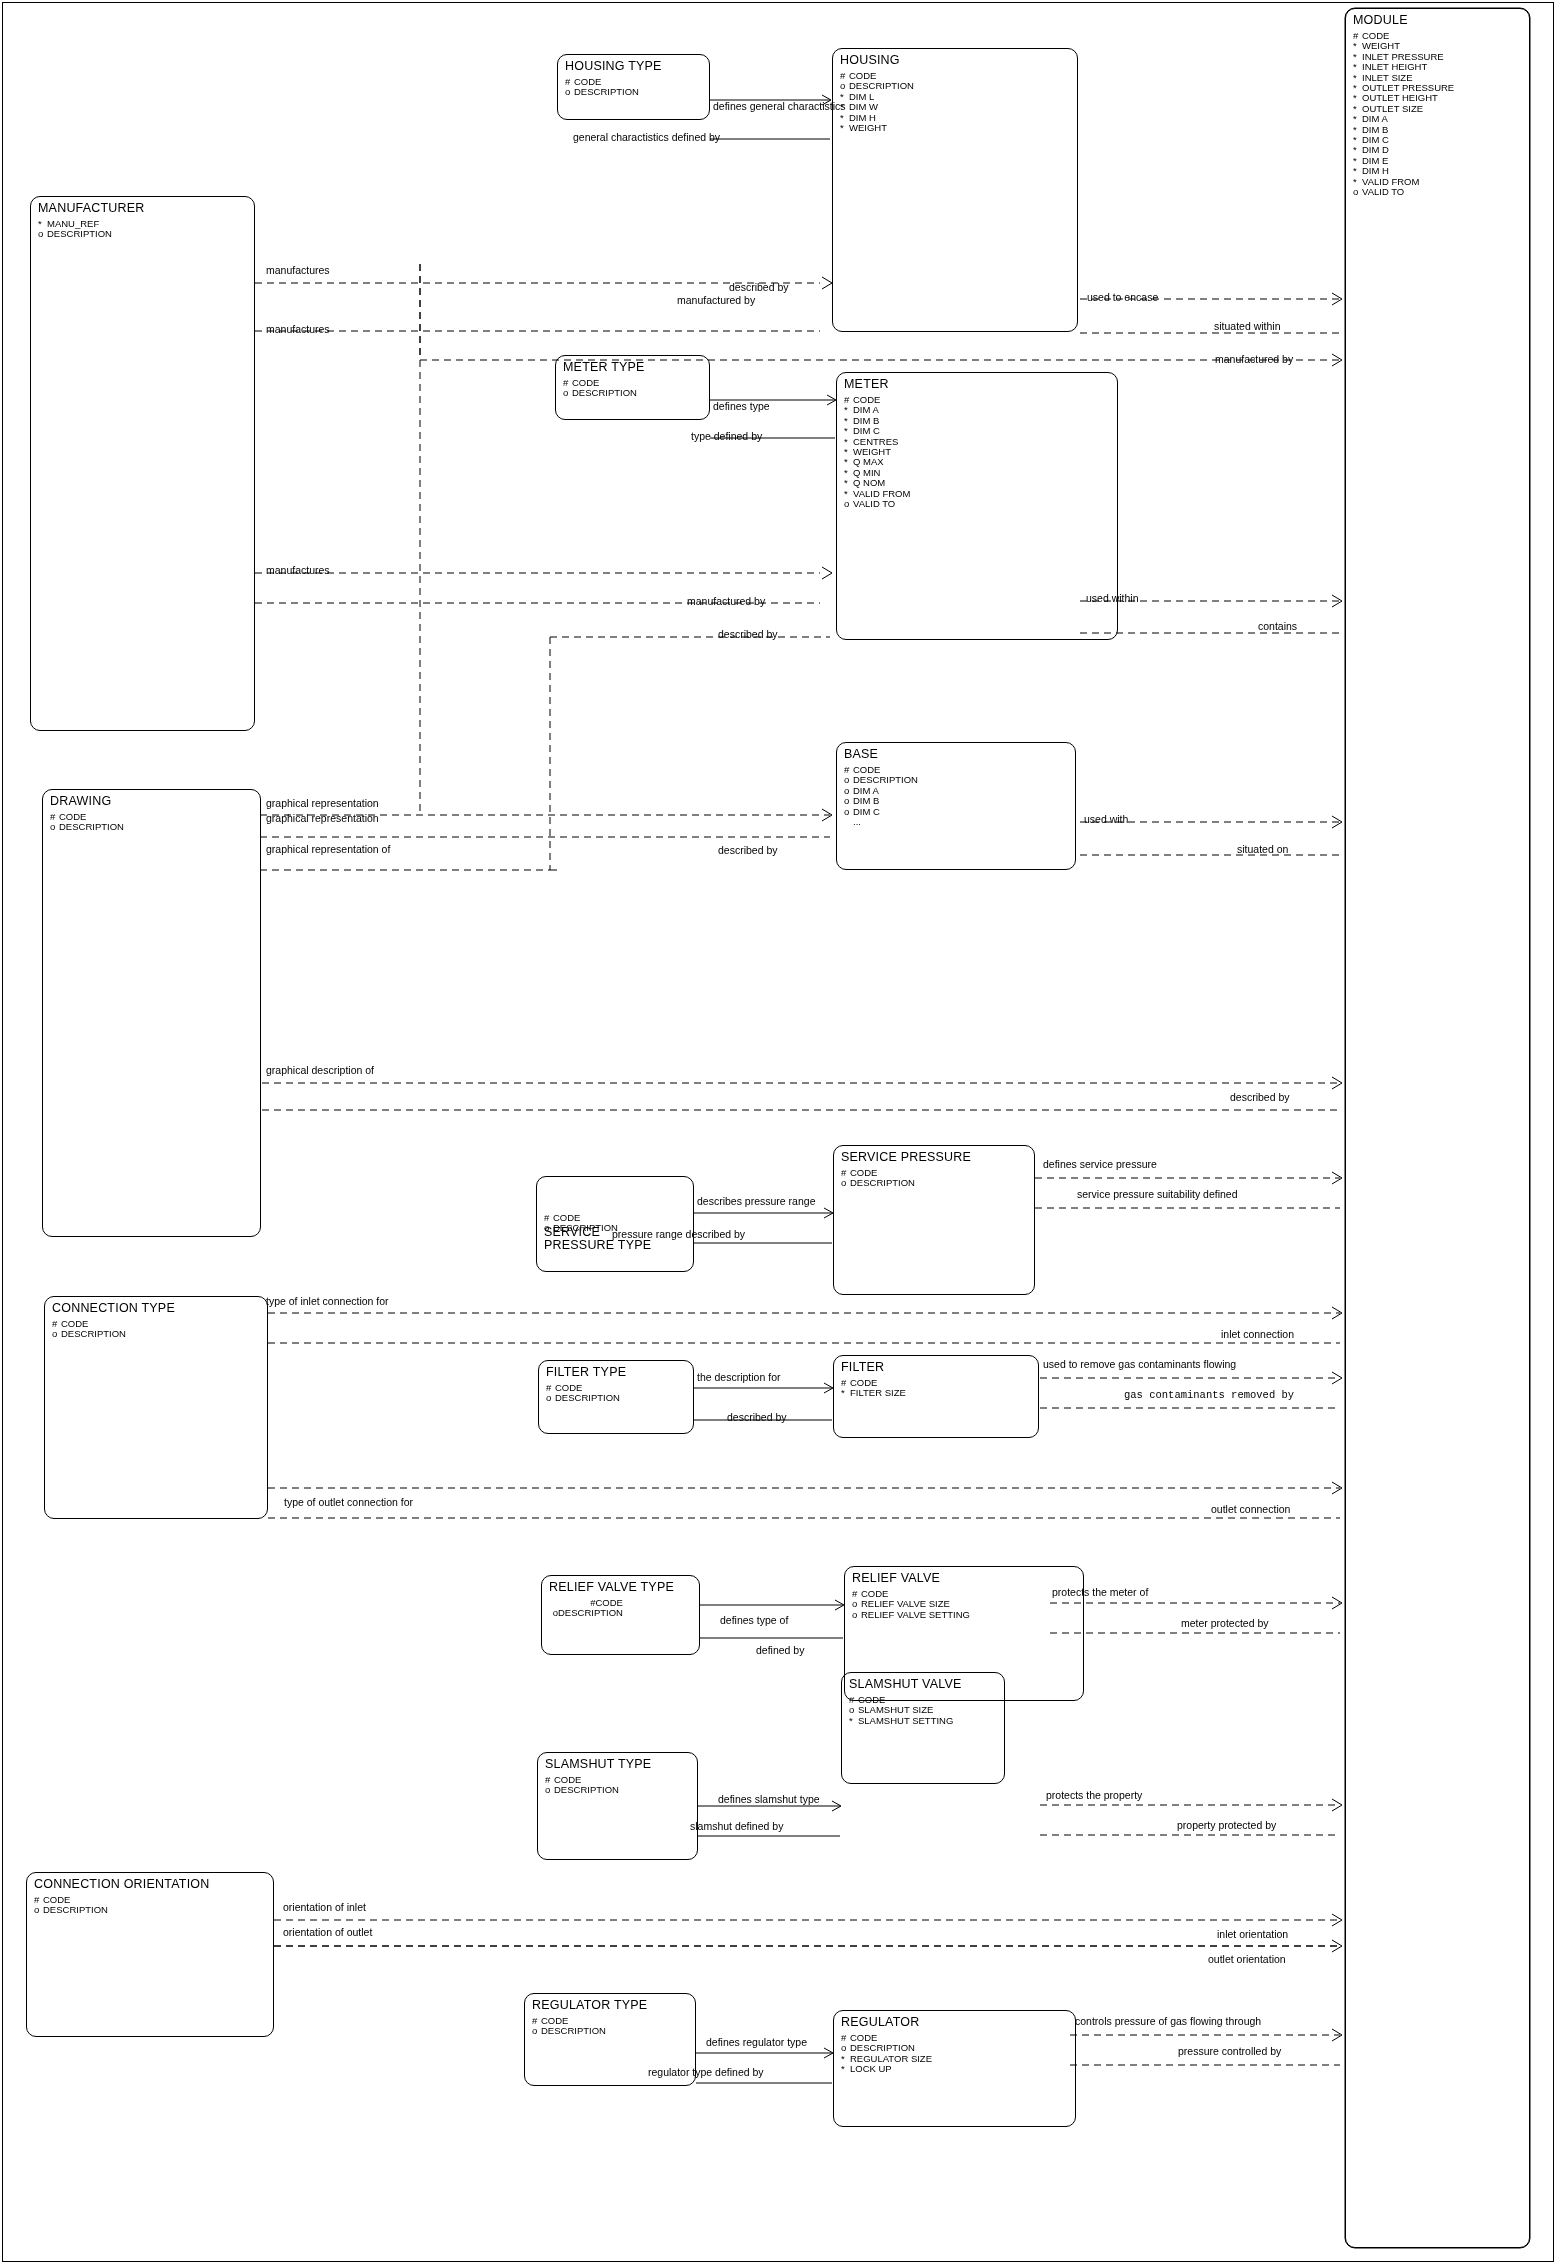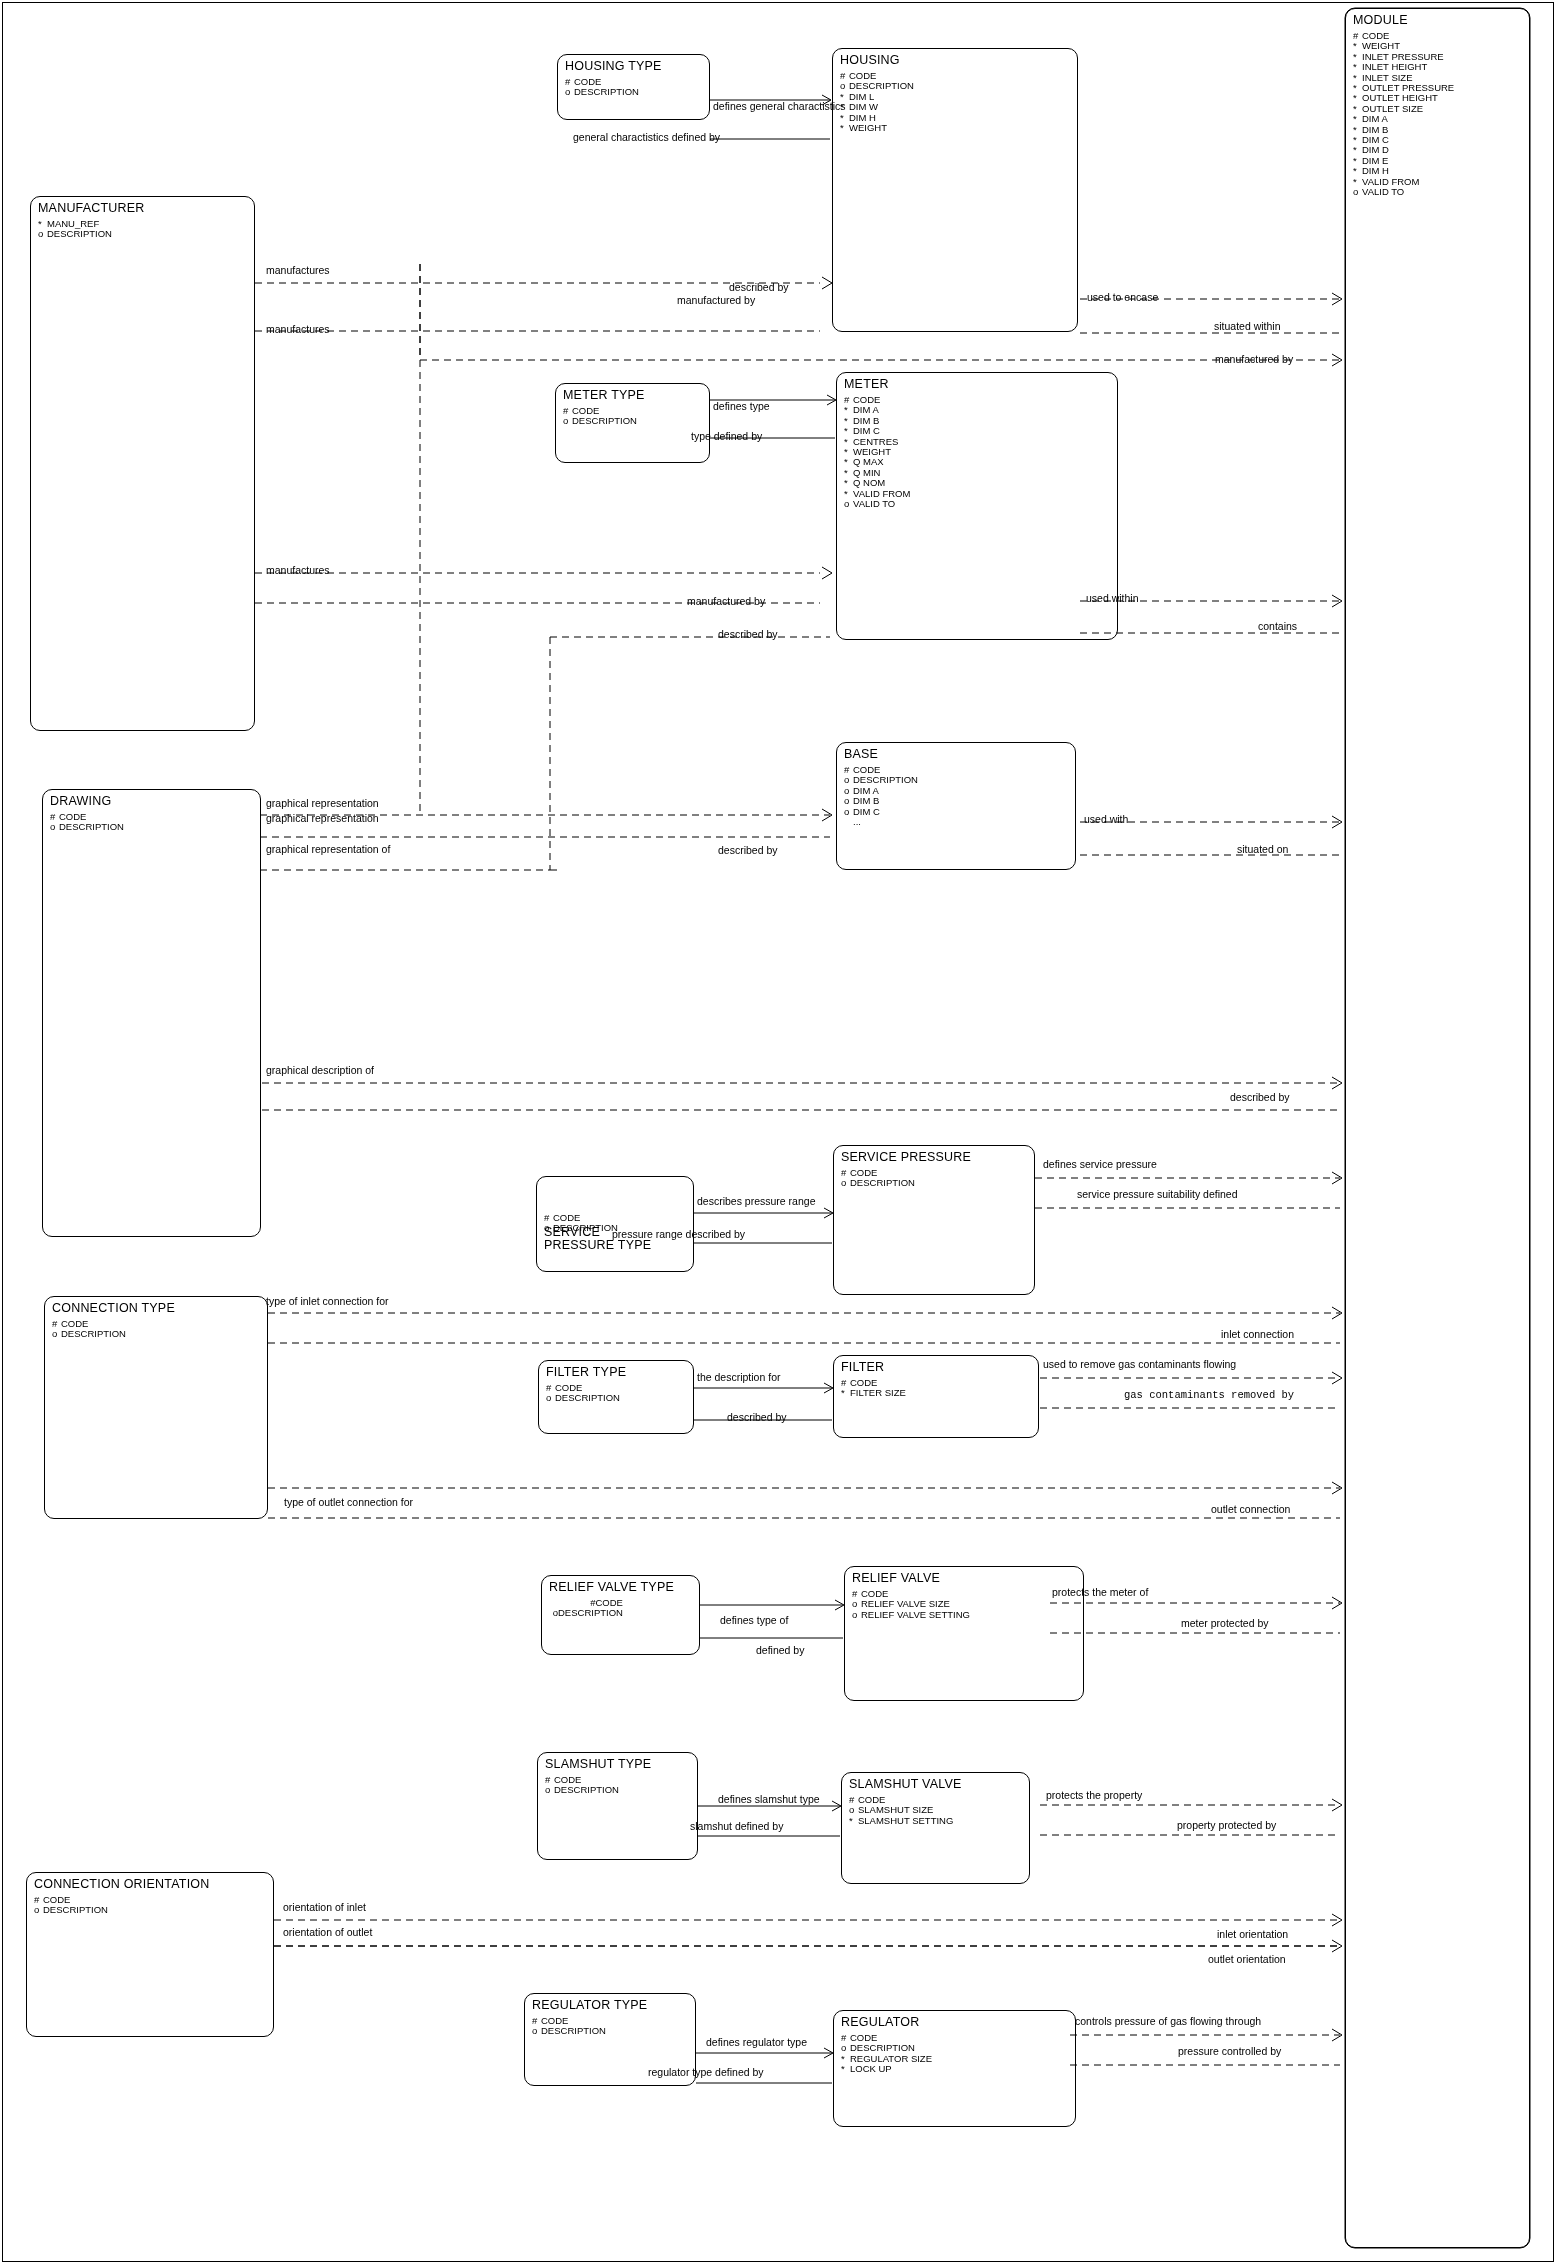--- a/index.html
+++ b/index.html
@@ -229,21 +229,21 @@
   </div>
 
   <div class="entity" style="left:30px; top:196px; width:225px; height:535px;">
     <div class="ent-title">MANUFACTURER</div>
     <div class="attrs">
       <div><span class="mark">*</span><span>MANU_REF</span></div>
       <div><span class="mark">o</span><span>DESCRIPTION</span></div>
     </div>
   </div>
 
-  <div class="entity" style="left:555px; top:383px; width:155px; height:80px;">
+  <div class="entity" style="left:555px; top:355px; width:155px; height:65px;">
     <div class="ent-title">METER TYPE</div>
     <div class="attrs">
       <div><span class="mark">#</span><span>CODE</span></div>
       <div><span class="mark">o</span><span>DESCRIPTION</span></div>
     </div>
   </div>
 
   <div class="entity" style="left:836px; top:372px; width:282px; height:268px;">
     <div class="ent-title">METER</div>
     <div class="attrs">
@@ -339,21 +339,21 @@
   </div>
 
   <div class="entity" style="left:537px; top:1752px; width:161px; height:108px;">
     <div class="ent-title">SLAMSHUT TYPE</div>
     <div class="attrs">
       <div><span class="mark">#</span><span>CODE</span></div>
       <div><span class="mark">o</span><span>DESCRIPTION</span></div>
     </div>
   </div>
 
-  <div class="entity" style="left:841px; top:1772px; width:189px; height:112px;">
+  <div class="entity" style="left:841px; top:1672px; width:164px; height:112px;">
     <div class="ent-title">SLAMSHUT VALVE</div>
     <div class="attrs">
       <div><span class="mark">#</span><span>CODE</span></div>
       <div><span class="mark">o</span><span>SLAMSHUT SIZE</span></div>
       <div><span class="mark">*</span><span>SLAMSHUT SETTING</span></div>
     </div>
   </div>
 
   <div class="entity" style="left:26px; top:1872px; width:248px; height:165px;">
     <div class="ent-title">CONNECTION ORIENTATION</div>

